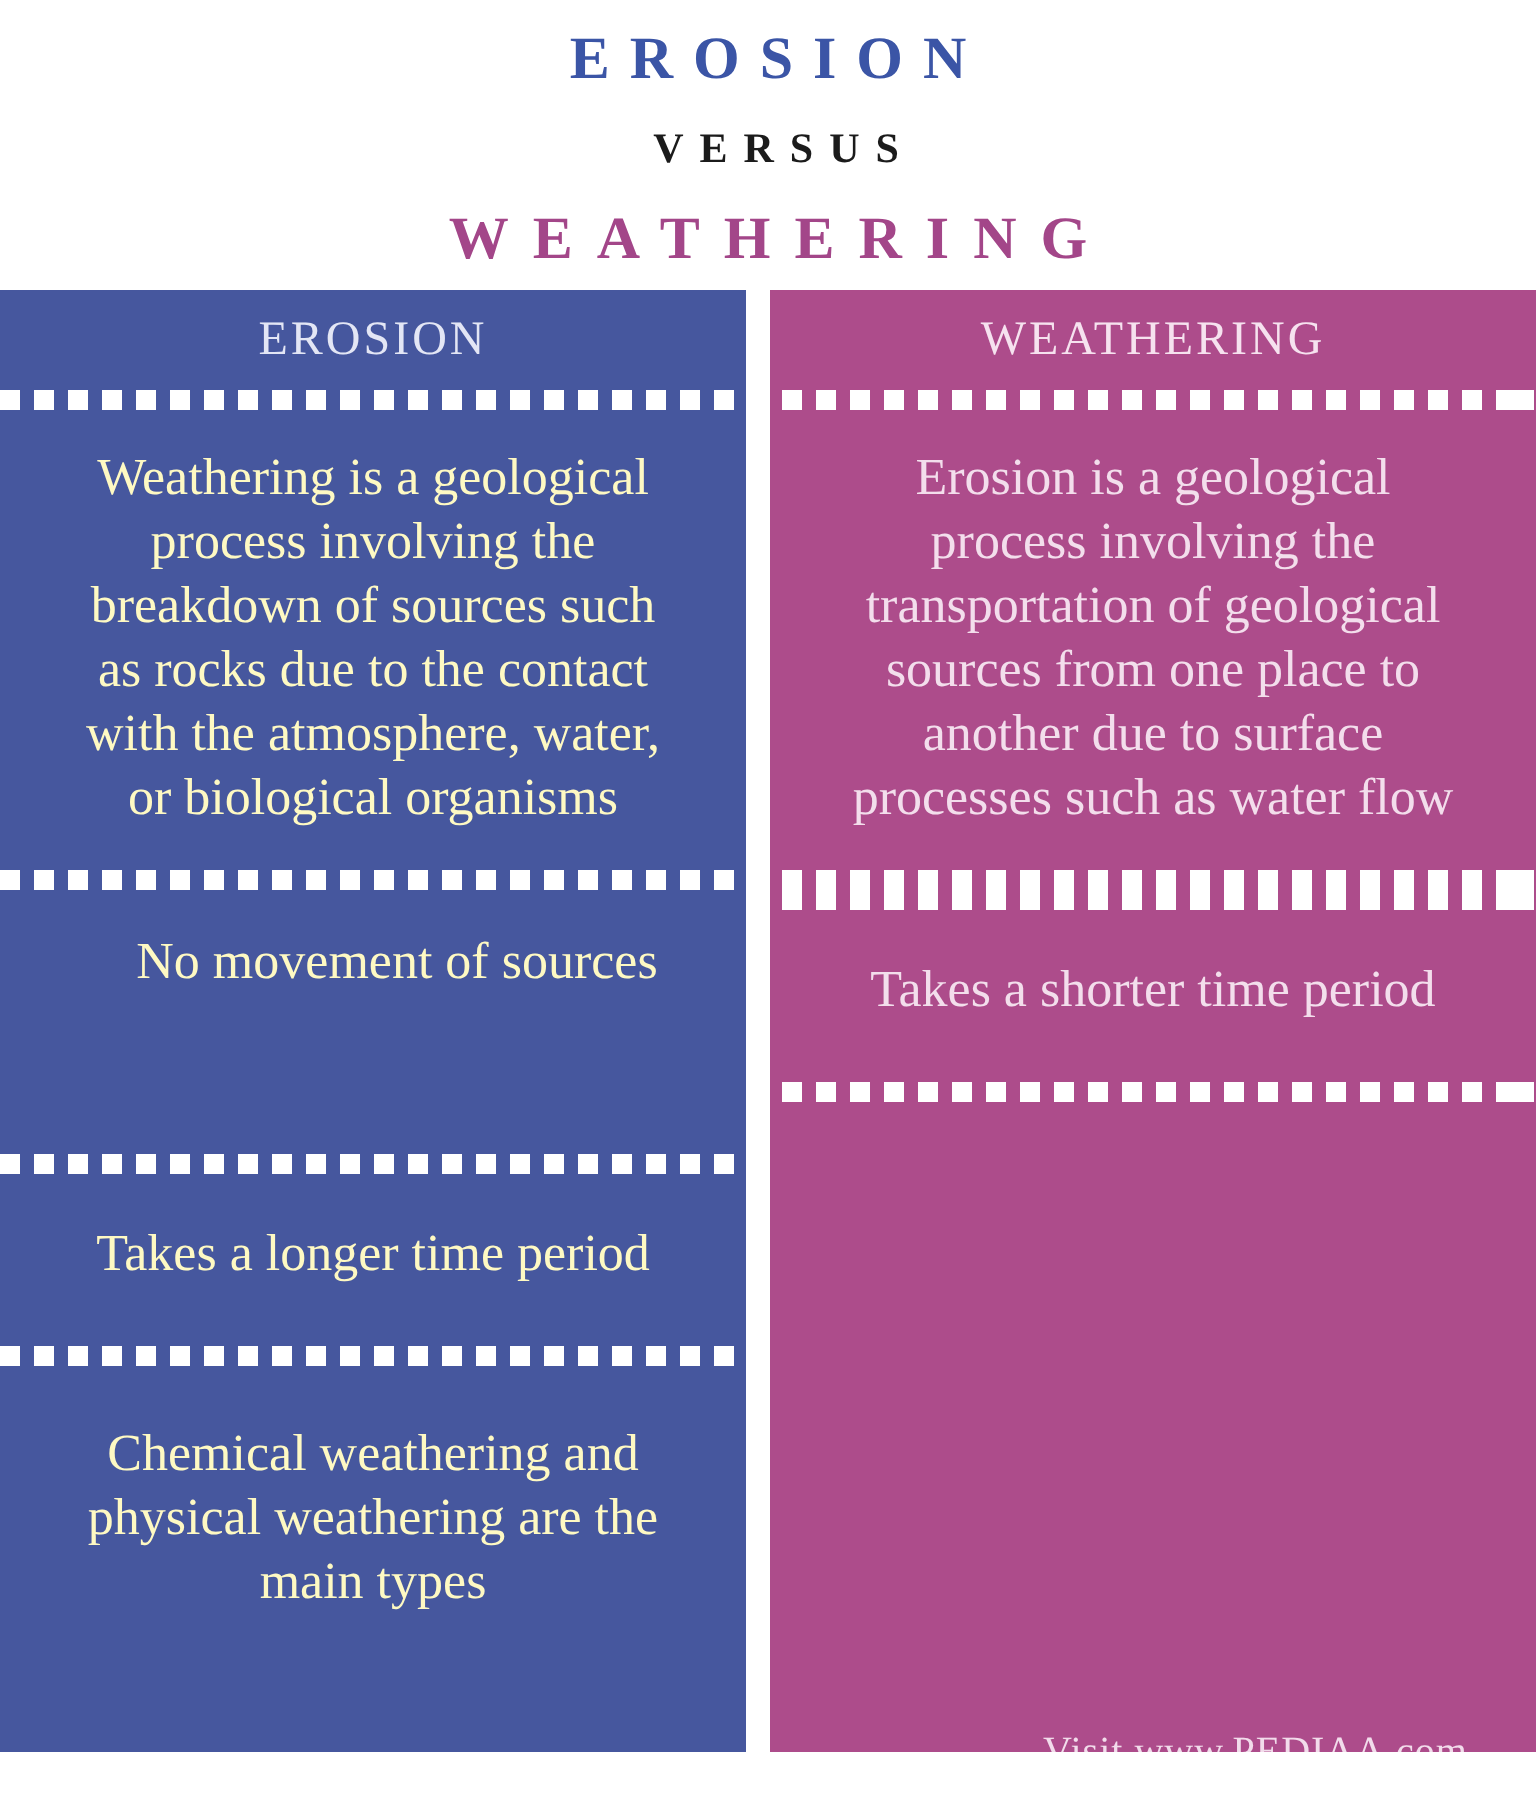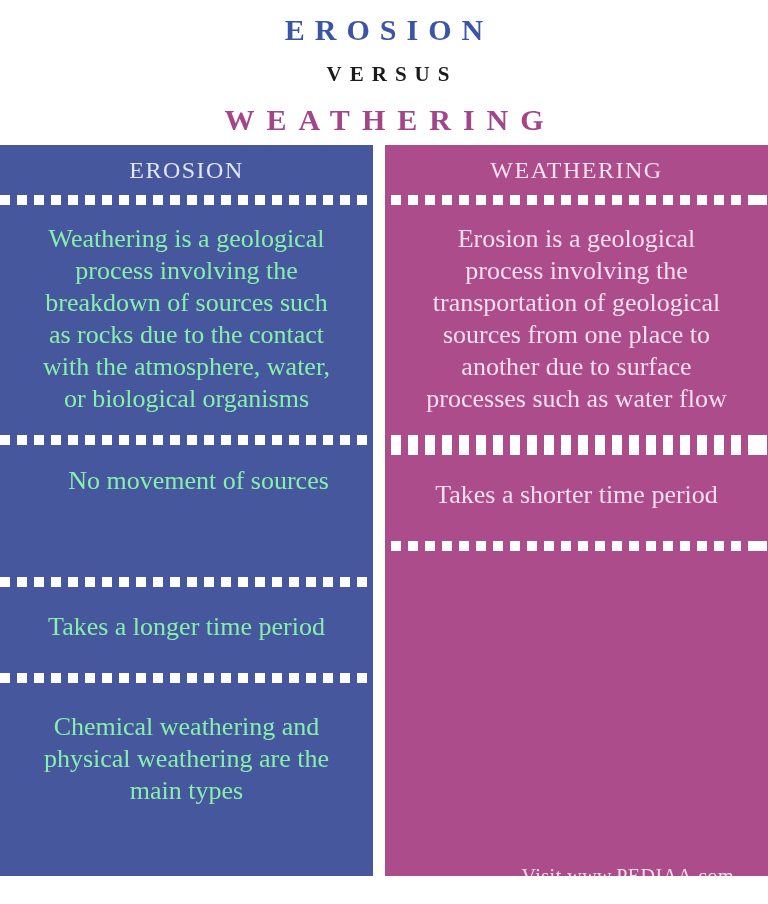--- a/index.html
+++ b/index.html
@@ -57,21 +57,21 @@
   .col-left  { width: 373px; background: #46579E; }
   .col-gap   { width: 12px; background: #ffffff; }
   .col-right { flex: 1; background: #AD4C8B; position: relative; }
 
   .cell {
     text-align: center;
     white-space: pre-line;
     font-size: 26px;
     line-height: 32px;
   }
-  .col-left  .cell { color: #86efac; }
+  .col-left  .cell { color: #fef9c3; }
   .col-right .cell { color: #F3DEEC; }
 
   .cell-header {
     height: 50px;
     display: flex;
     align-items: center;
     justify-content: center;
     font-size: 24px;
     line-height: 24px;
     letter-spacing: 1.5px;

